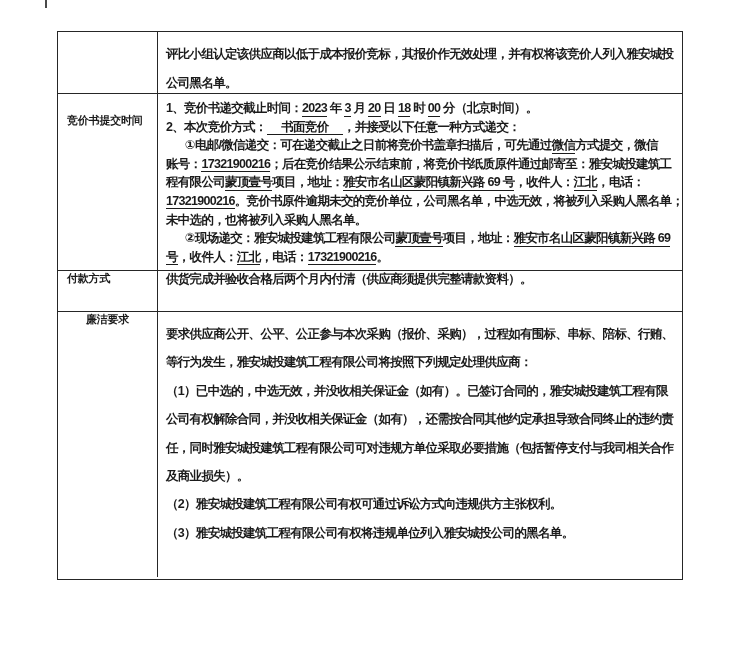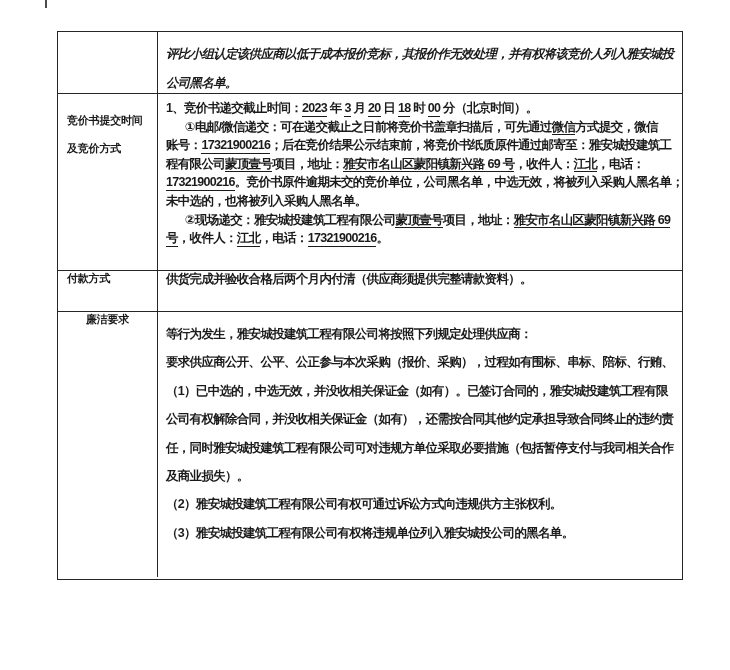--- a/index.html
+++ b/index.html
@@ -24,21 +24,21 @@
 
   .cell{box-sizing:border-box;overflow:hidden;}
   .label-cell{
     border-right:1.4px solid #262626;
     font-size:11px;font-weight:700;padding-left:9px;letter-spacing:-0.2px;
   }
   .content-cell{
     font-size:12.5px;letter-spacing:-0.7px;font-weight:700;
     padding-left:8px;padding-right:4px;
   }
-  .row-0 .content-cell{padding-top:8px;line-height:29px;font-style:italic;}
+  .row-0 .content-cell{padding-top:8px;line-height:29px;}
   .row-1 .label-cell{padding-top:12px;line-height:28px;}
   .row-1 .content-cell{padding-top:5px;line-height:18.6px;}
   .row-2 .label-cell{display:flex;align-items:flex-start;}
   .row-2 .content-cell{display:flex;flex-direction:column;}
   .row-3 .label-cell{display:flex;align-items:flex-start;justify-content:center;padding-left:0;}
   .row-3 .content-cell{padding-top:8px;line-height:28.4px;font-weight:600;}
 
   .line{white-space:nowrap;}
   .line.indent{padding-left:19px;}
   .u{border-bottom:1.3px solid #1b1b1b;padding-bottom:0.5px;}
@@ -53,24 +53,24 @@
       <div class="row row-0">
         <div class="cell label-cell"></div>
         <div class="cell content-cell">
           <div class="line"><span>评比小组认定该供应商以低于成本报价竞标，其报价作无效处理，并有权将该竞价人列入雅安城投</span></div>
           <div class="line"><span>公司黑名单。</span></div>
         </div>
       </div>
       <div class="row row-1">
         <div class="cell label-cell">
           <div class="label-line">竞价书提交时间</div>
-          <div class="label-line">及竞价方式</div>
         </div>
         <div class="cell content-cell">
           <div class="line"><span>1、竞价书递交截止时间：</span><span class="u">2023</span><span> 年 </span><span class="u">3</span><span> 月 </span><span class="u">20</span><span> 日 </span><span class="u">18</span><span> 时 </span><span class="u">00</span><span> 分（北京时间）。</span></div>
+          <div class="line"><span>2、本次竞价方式：</span><span class="u">　 书面竞价 　</span><span>，并接受以下任意一种方式递交：</span></div>
           <div class="line indent"><span>①电邮/微信递交：可在递交截止之日前将竞价书盖章扫描后，可先通过</span><span class="u">微信</span><span>方式提交，微信</span></div>
           <div class="line"><span>账号：</span><span class="u">17321900216</span><span>；后在竞价结果公示结束前，将竞价书纸质原件通过邮寄至：雅安城投建筑工</span></div>
           <div class="line"><span>程有限公司</span><span class="u">蒙顶壹号</span><span>项目，地址：</span><span class="u">雅安市名山区蒙阳镇新兴路 69 号</span><span>，收件人：</span><span class="u">江北</span><span>，电话：</span></div>
           <div class="line"><span class="u">17321900216</span><span>。竞价书原件逾期未交的竞价单位，公司黑名单，中选无效，将被列入采购人黑名单；</span></div>
           <div class="line"><span>未中选的，也将被列入采购人黑名单。</span></div>
           <div class="line indent"><span>②现场递交：雅安城投建筑工程有限公司</span><span class="u">蒙顶壹号</span><span>项目，地址：</span><span class="u">雅安市名山区蒙阳镇新兴路 69</span></div>
           <div class="line"><span class="u">号</span><span>，收件人：</span><span class="u">江北</span><span>，电话：</span><span class="u">17321900216</span><span>。</span></div>
         </div>
       </div>
       <div class="row row-2">
@@ -79,22 +79,22 @@
         </div>
         <div class="cell content-cell">
           <div class="line"><span>供货完成并验收合格后两个月内付清（供应商须提供完整请款资料）。</span></div>
         </div>
       </div>
       <div class="row row-3">
         <div class="cell label-cell">
           <div class="label-line">廉洁要求</div>
         </div>
         <div class="cell content-cell">
+          <div class="line"><span>要求供应商公开、公平、公正参与本次采购（报价、采购），过程如有围标、串标、陪标、行贿、</span></div>
           <div class="line"><span>等行为发生，雅安城投建筑工程有限公司将按照下列规定处理供应商：</span></div>
-          <div class="line"><span>要求供应商公开、公平、公正参与本次采购（报价、采购），过程如有围标、串标、陪标、行贿、</span></div>
           <div class="line"><span>（1）已中选的，中选无效，并没收相关保证金（如有）。已签订合同的，雅安城投建筑工程有限</span></div>
           <div class="line"><span>公司有权解除合同，并没收相关保证金（如有），还需按合同其他约定承担导致合同终止的违约责</span></div>
           <div class="line"><span>任，同时雅安城投建筑工程有限公司可对违规方单位采取必要措施（包括暂停支付与我司相关合作</span></div>
           <div class="line"><span>及商业损失）。</span></div>
           <div class="line"><span>（2）雅安城投建筑工程有限公司有权可通过诉讼方式向违规供方主张权利。</span></div>
           <div class="line"><span>（3）雅安城投建筑工程有限公司有权将违规单位列入雅安城投公司的黑名单。</span></div>
         </div>
       </div>
     </div>
 </div>

